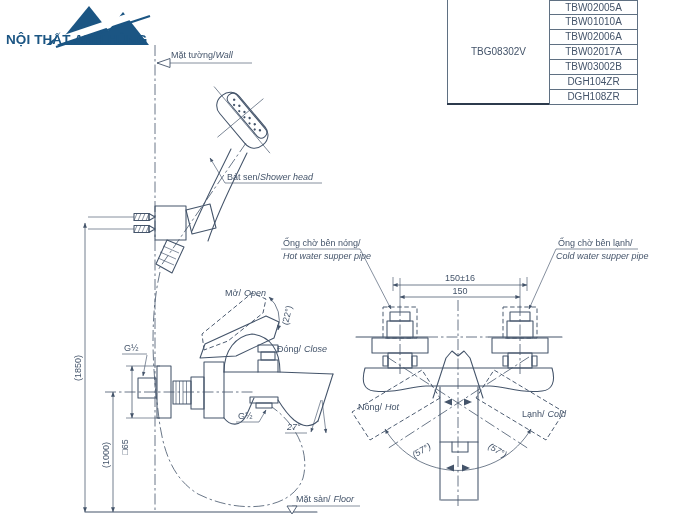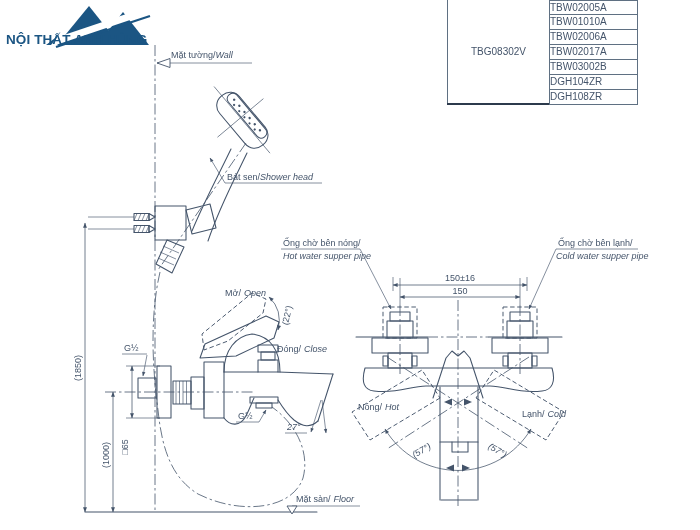--- a/index.html
+++ b/index.html
@@ -21,21 +21,21 @@
   
   .brand-name{position:absolute;left:6px;top:32px;width:146px;font-weight:bold;
       font-size:13.5px;color:var(--brand,#1b5583);white-space:nowrap;letter-spacing:.1px;}
   
   .ptable{position:absolute;left:447px;top:0;width:191px;height:105px;display:flex;
       border-bottom:2px solid #2c3a4c;box-sizing:border-box;color:var(--line,#44546a);}
   .pmain{width:101px;border-left:1px solid var(--table_border,#5f7082);display:flex;
       align-items:center;justify-content:center;font-size:10px;}
   .pcol{flex:1;display:flex;flex-direction:column;}
   .pcode{height:16px;margin-top:-1px;border:1px solid var(--table_border,#5f7082);
-      box-sizing:border-box;line-height:14px;font-size:10px;background:#fff;}
+      box-sizing:border-box;text-align:center;line-height:14px;font-size:10px;background:#fff;}
   .pcode:first-child{margin-top:0;height:15px;}
 </style>
 </head>
 <body>
 
 <div id="stage">
 
   <svg width="700" height="530" viewBox="0 0 700 530">
     <defs>
       <marker id="ae" viewBox="0 0 10 10" refX="9.5" refY="5" markerWidth="9" markerHeight="6.5" orient="auto-start-reverse">

